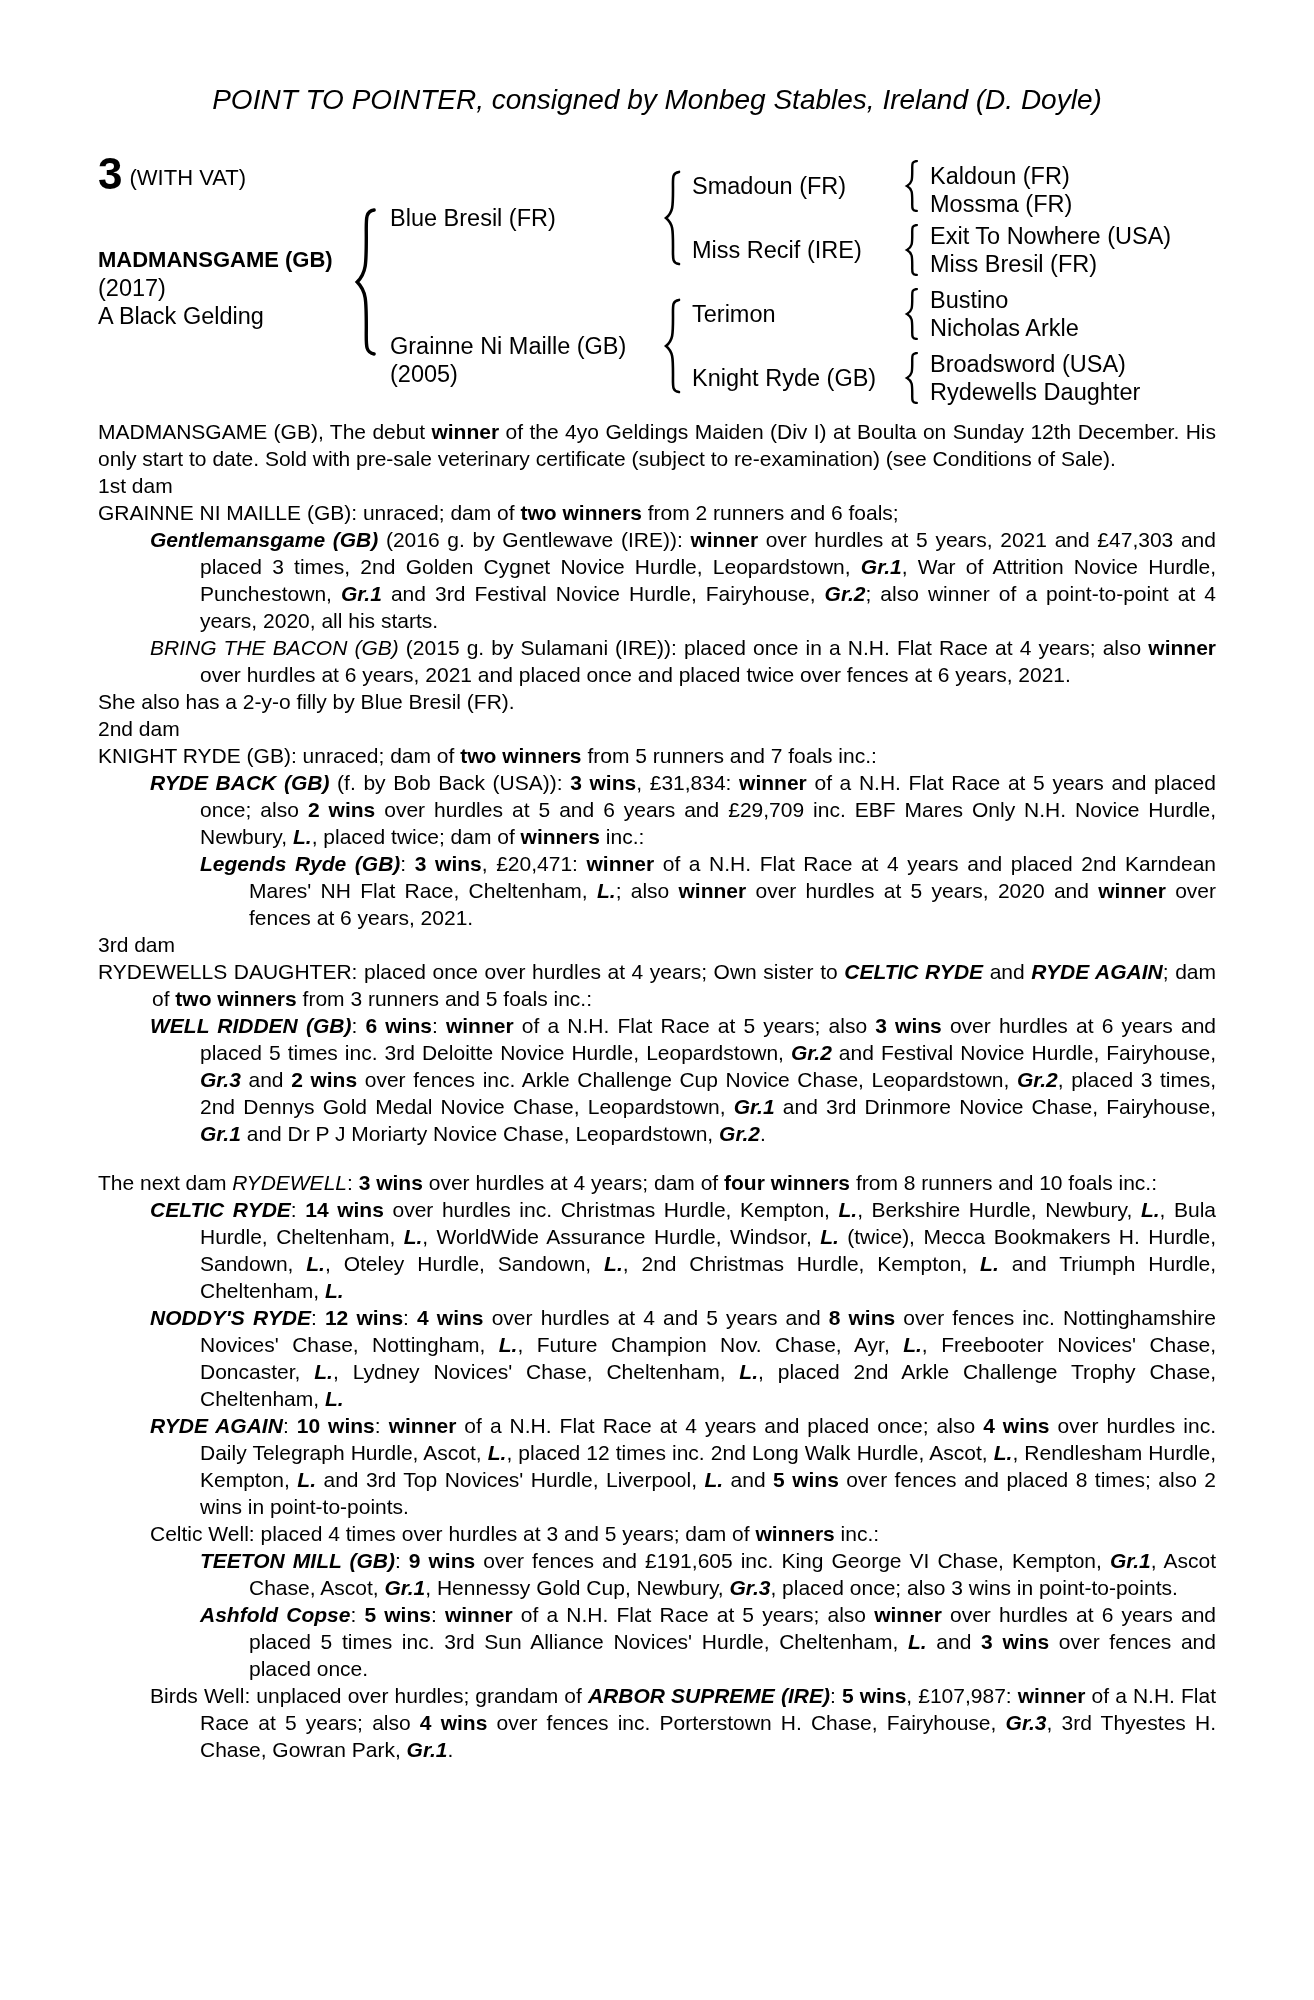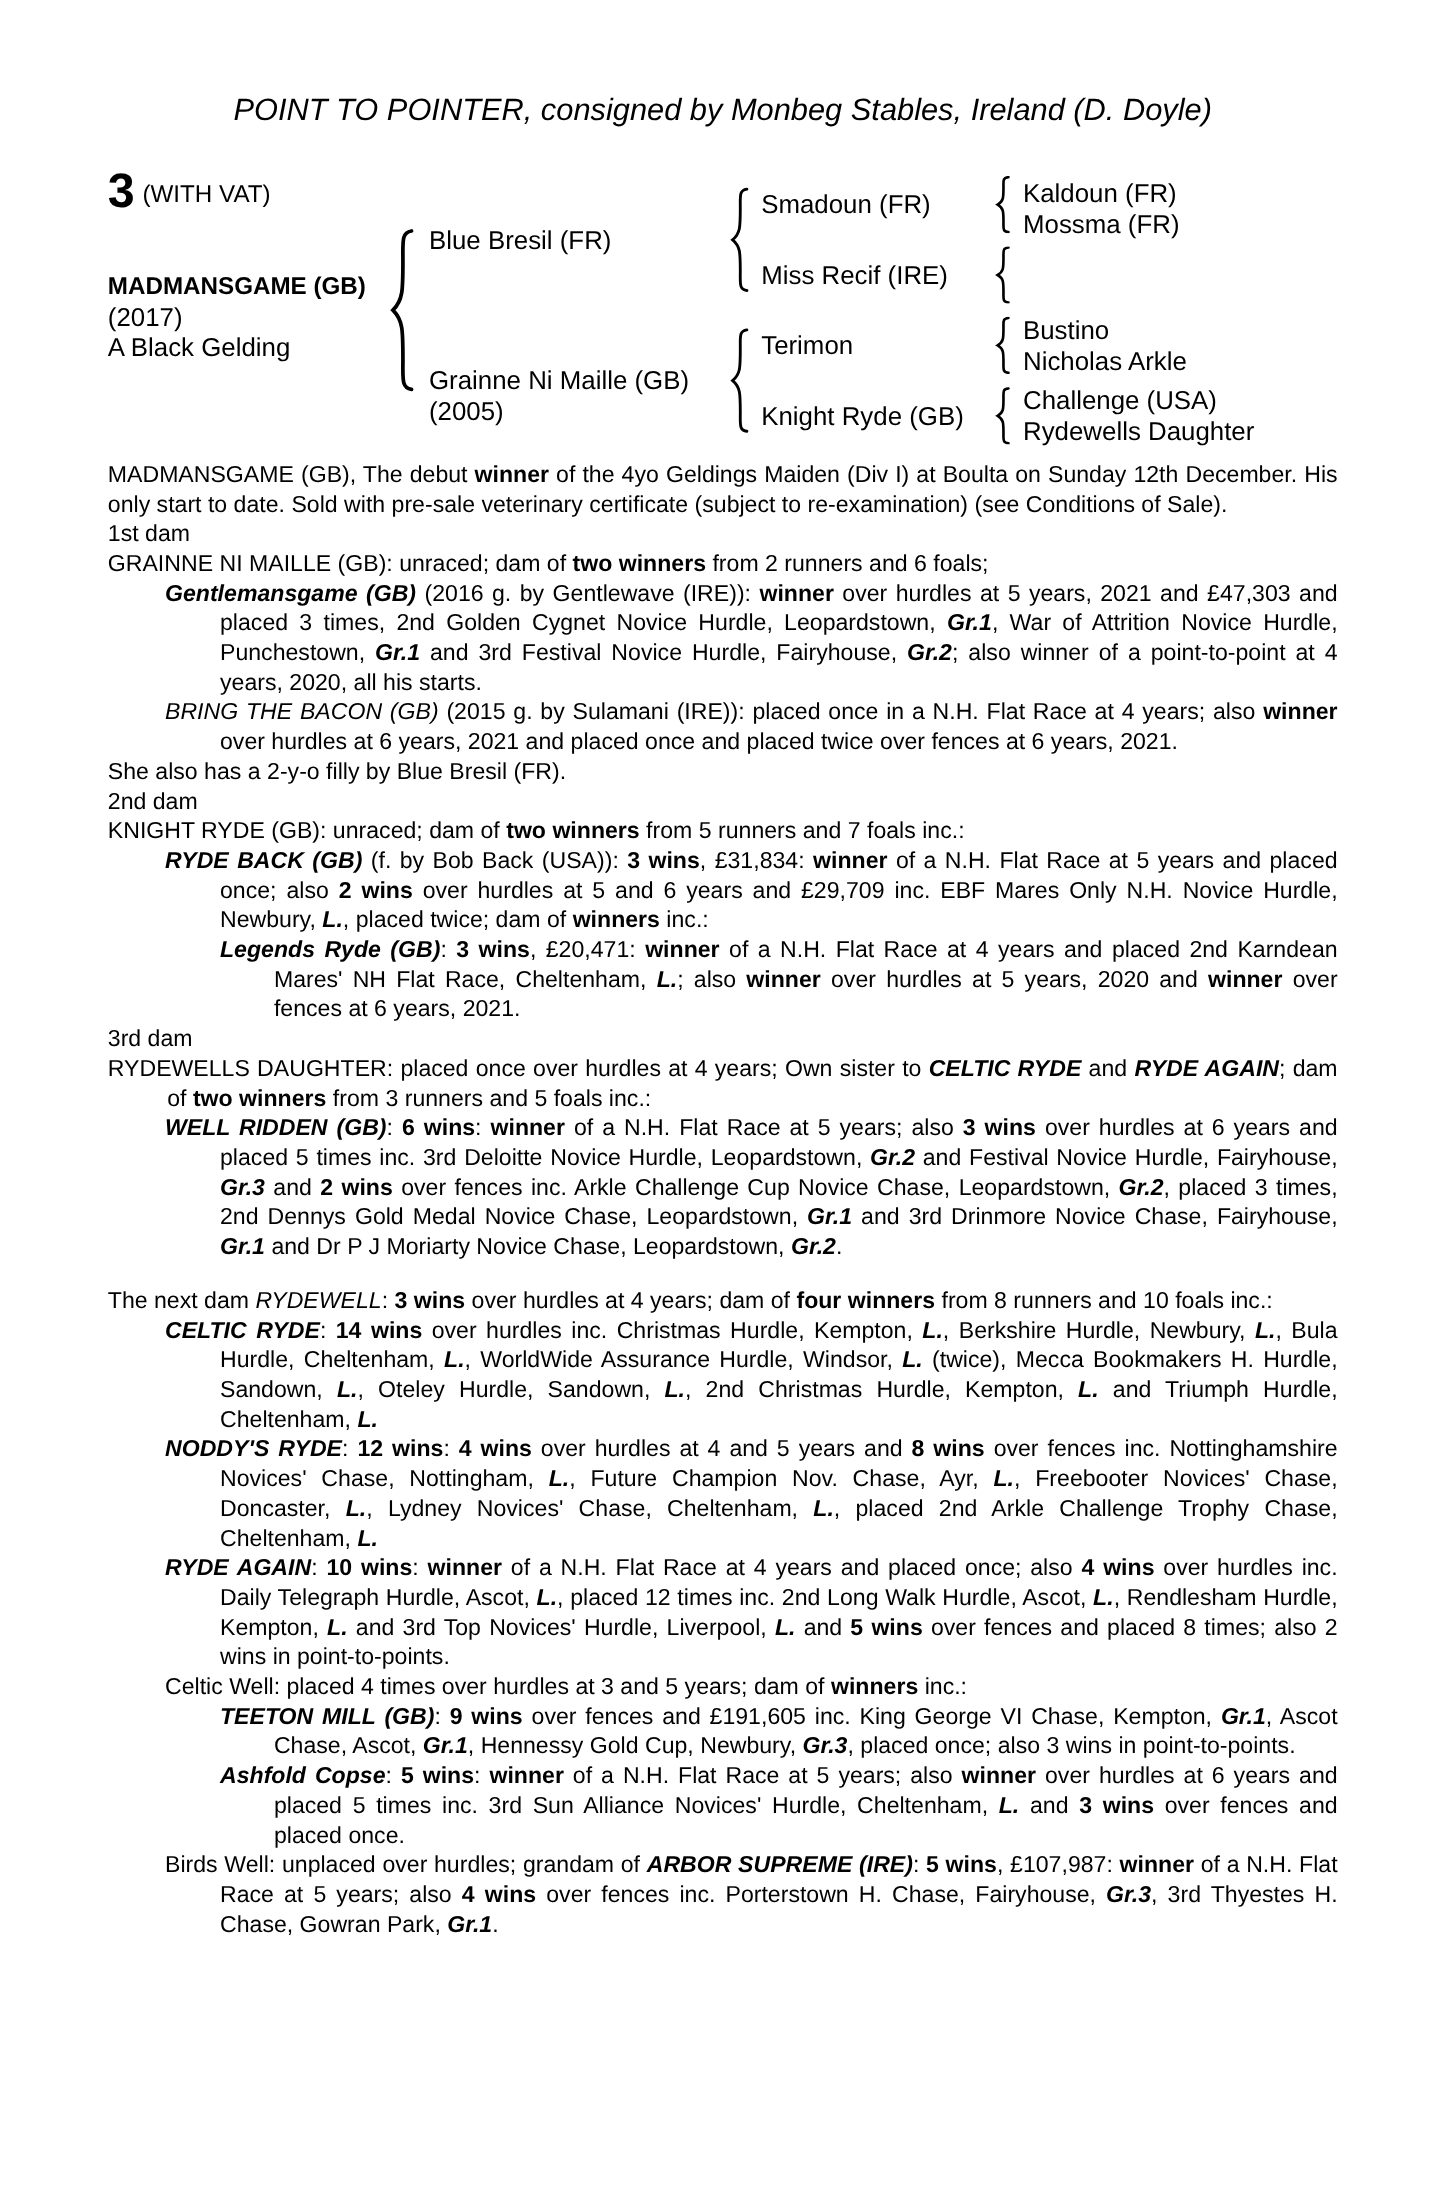--- a/index.html
+++ b/index.html
@@ -103,26 +103,30 @@
     <div>(2005)</div>
   </div>
   <div class="cell gp gp1">Smadoun (FR)</div>
   <div class="cell gp gp2">Miss Recif (IRE)</div>
   <div class="cell gp gp3">Terimon</div>
   <div class="cell gp gp4">Knight Ryde (GB)</div>
   <div class="cell gg gg1">
     <div>Kaldoun (FR)</div>
     <div>Mossma (FR)</div>
   </div>
+  <div class="cell gg gg2">
+    <div>Exit To Nowhere (USA)</div>
+    <div>Miss Bresil (FR)</div>
+  </div>
   <div class="cell gg gg3">
     <div>Bustino</div>
     <div>Nicholas Arkle</div>
   </div>
   <div class="cell gg gg4">
-    <div>Challenge (USA)</div>
+    <div>Broadsword (USA)</div>
     <div>Rydewells Daughter</div>
   </div>
 </div>
 
 <div class="bodytext">
     <div class="p intro">MADMANSGAME (GB), The debut <span class="b">winner</span> of the 4yo Geldings Maiden (Div I) at Boulta on Sunday 12th December. His only start to date. Sold with pre-sale veterinary certificate (subject to re-examination) (see Conditions of Sale).</div>
     <div class="h">1st dam</div>
     <div class="p hang0">GRAINNE NI MAILLE (GB): unraced; dam of <span class="b">two winners</span> from 2 runners and 6 foals;</div>
     <div class="p l1"><span class="bi">Gentlemansgame (GB)</span> (2016 g. by Gentlewave (IRE)): <span class="b">winner</span> over hurdles at 5 years, 2021 and £47,303 and placed 3 times, 2nd Golden Cygnet Novice Hurdle, Leopardstown, <span class="bi">Gr.1</span>, War of Attrition Novice Hurdle, Punchestown, <span class="bi">Gr.1</span> and 3rd Festival Novice Hurdle, Fairyhouse, <span class="bi">Gr.2</span>; also winner of a point-to-point at 4 years, 2020, all his starts.</div>
     <div class="p l1"><span class="i">BRING THE BACON (GB)</span> (2015 g. by Sulamani (IRE)): placed once in a N.H. Flat Race at 4 years; also <span class="b">winner</span> over hurdles at 6 years, 2021 and placed once and placed twice over fences at 6 years, 2021.</div>

